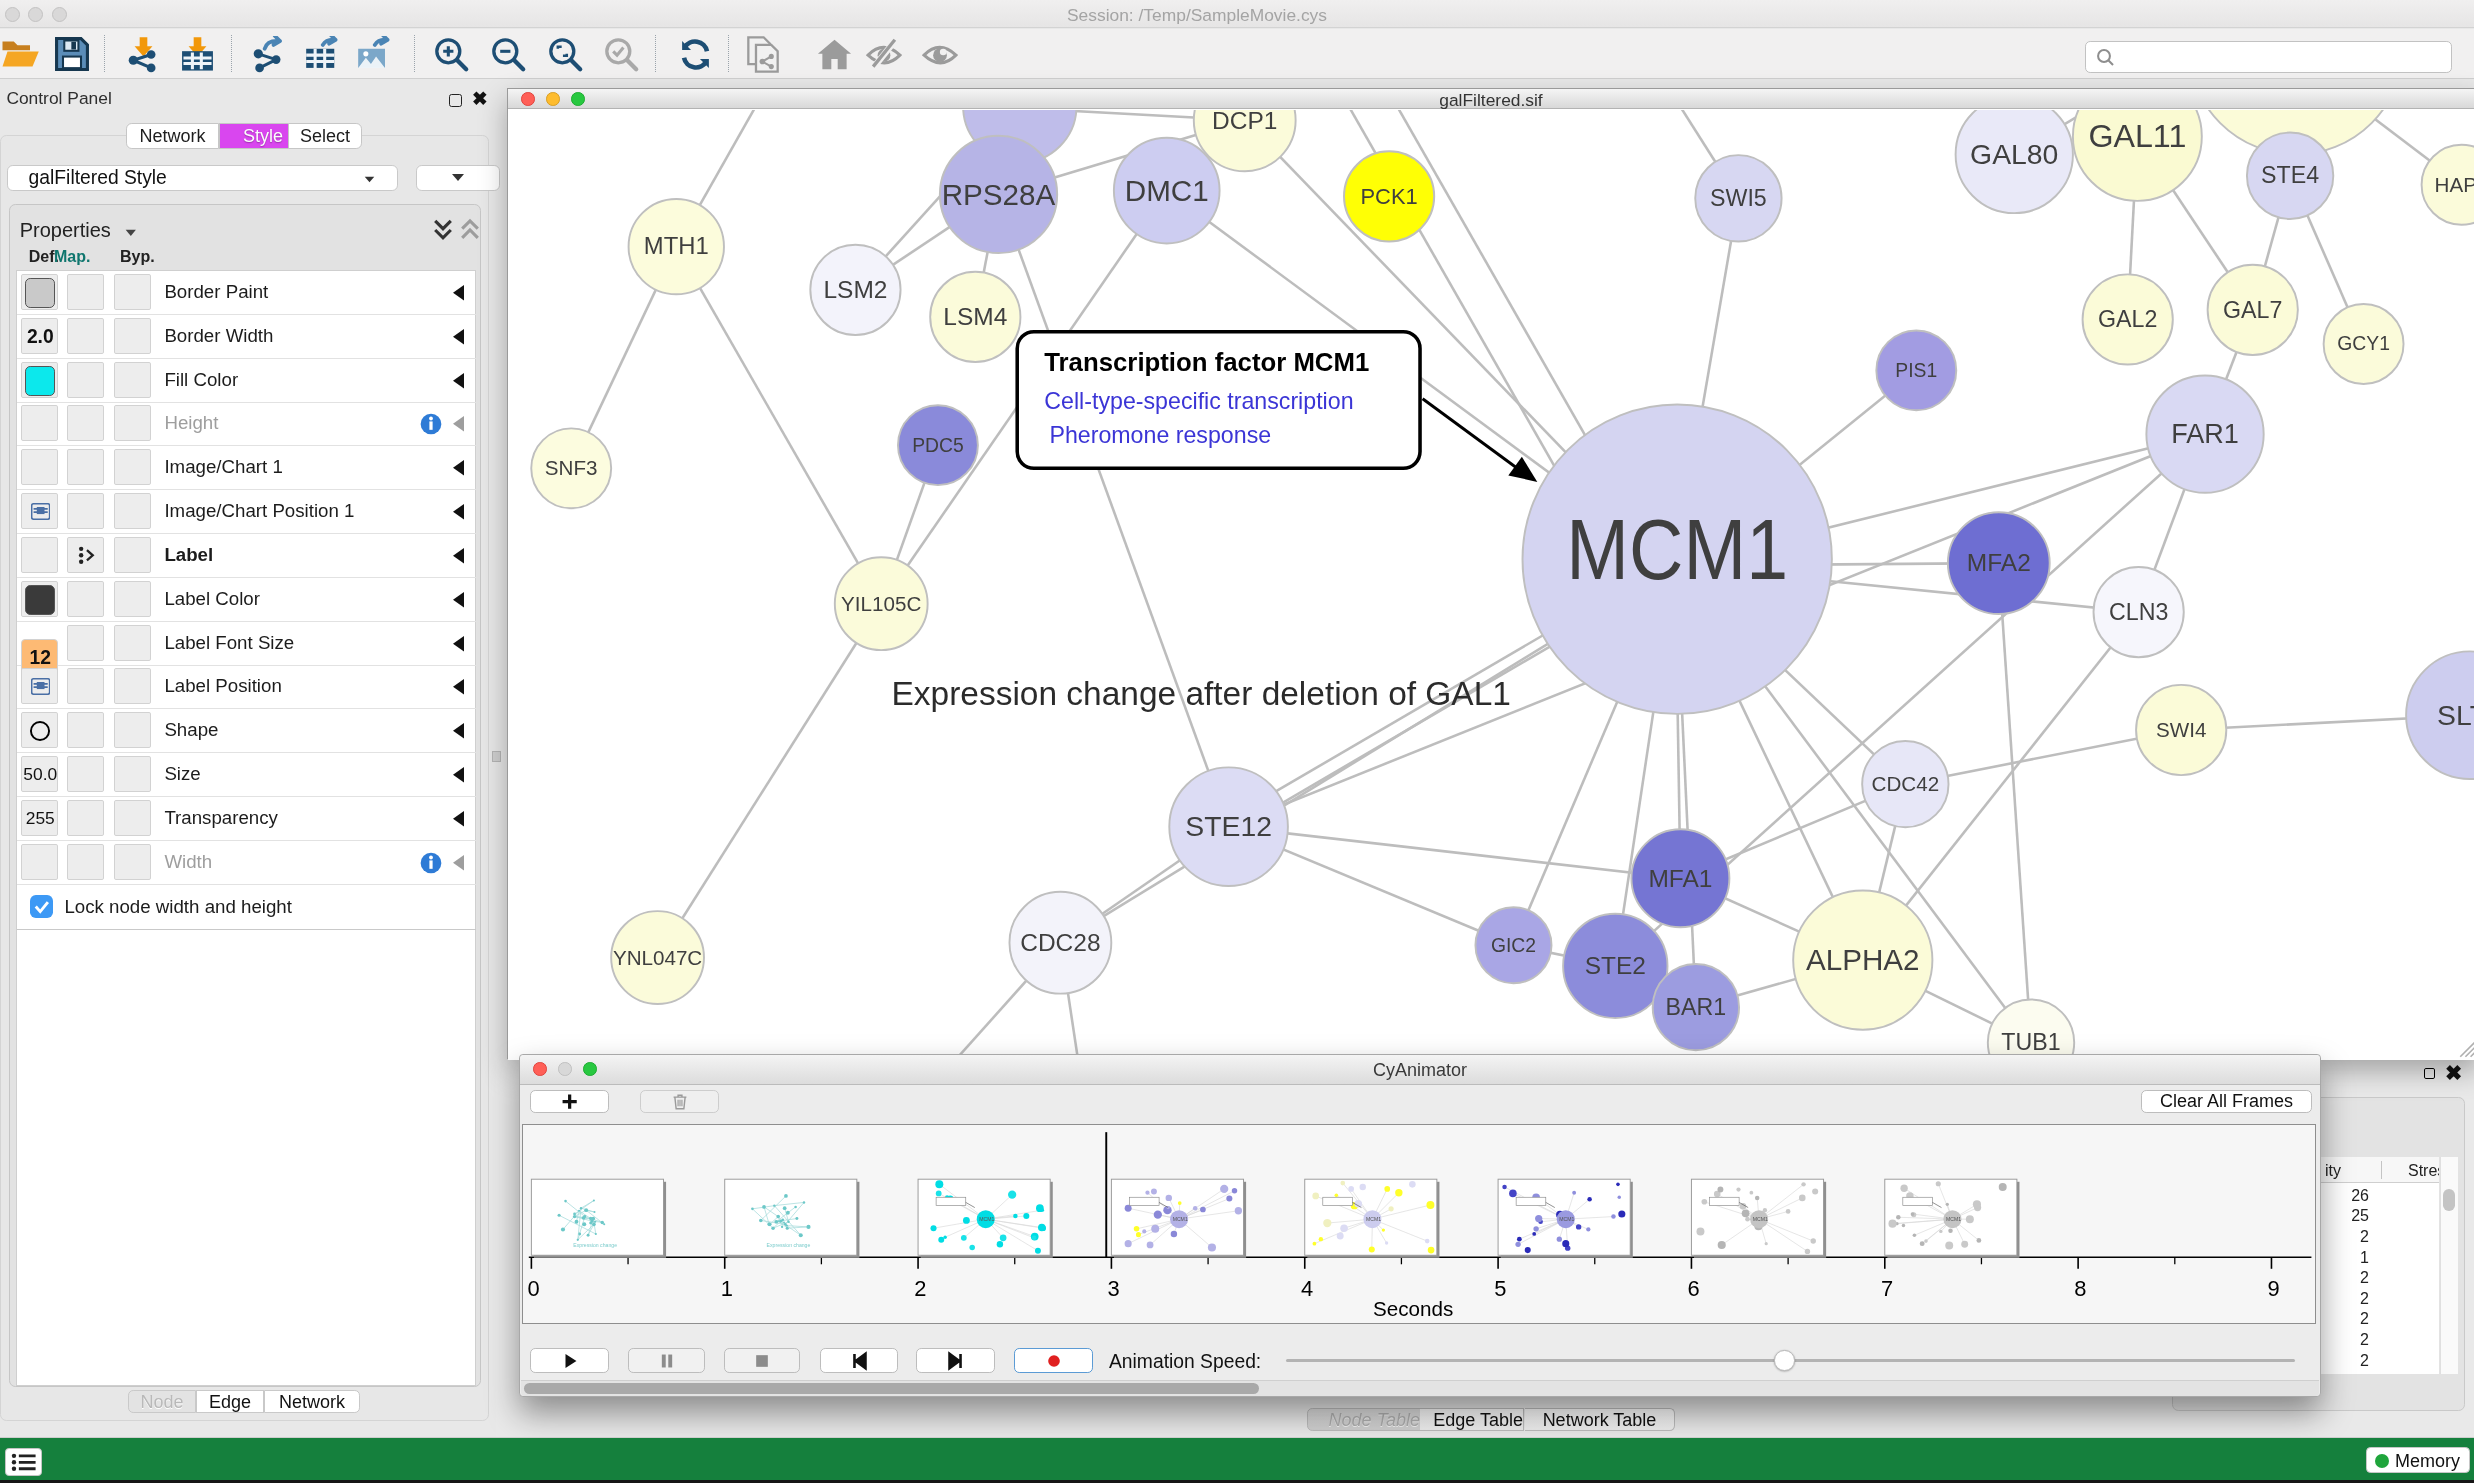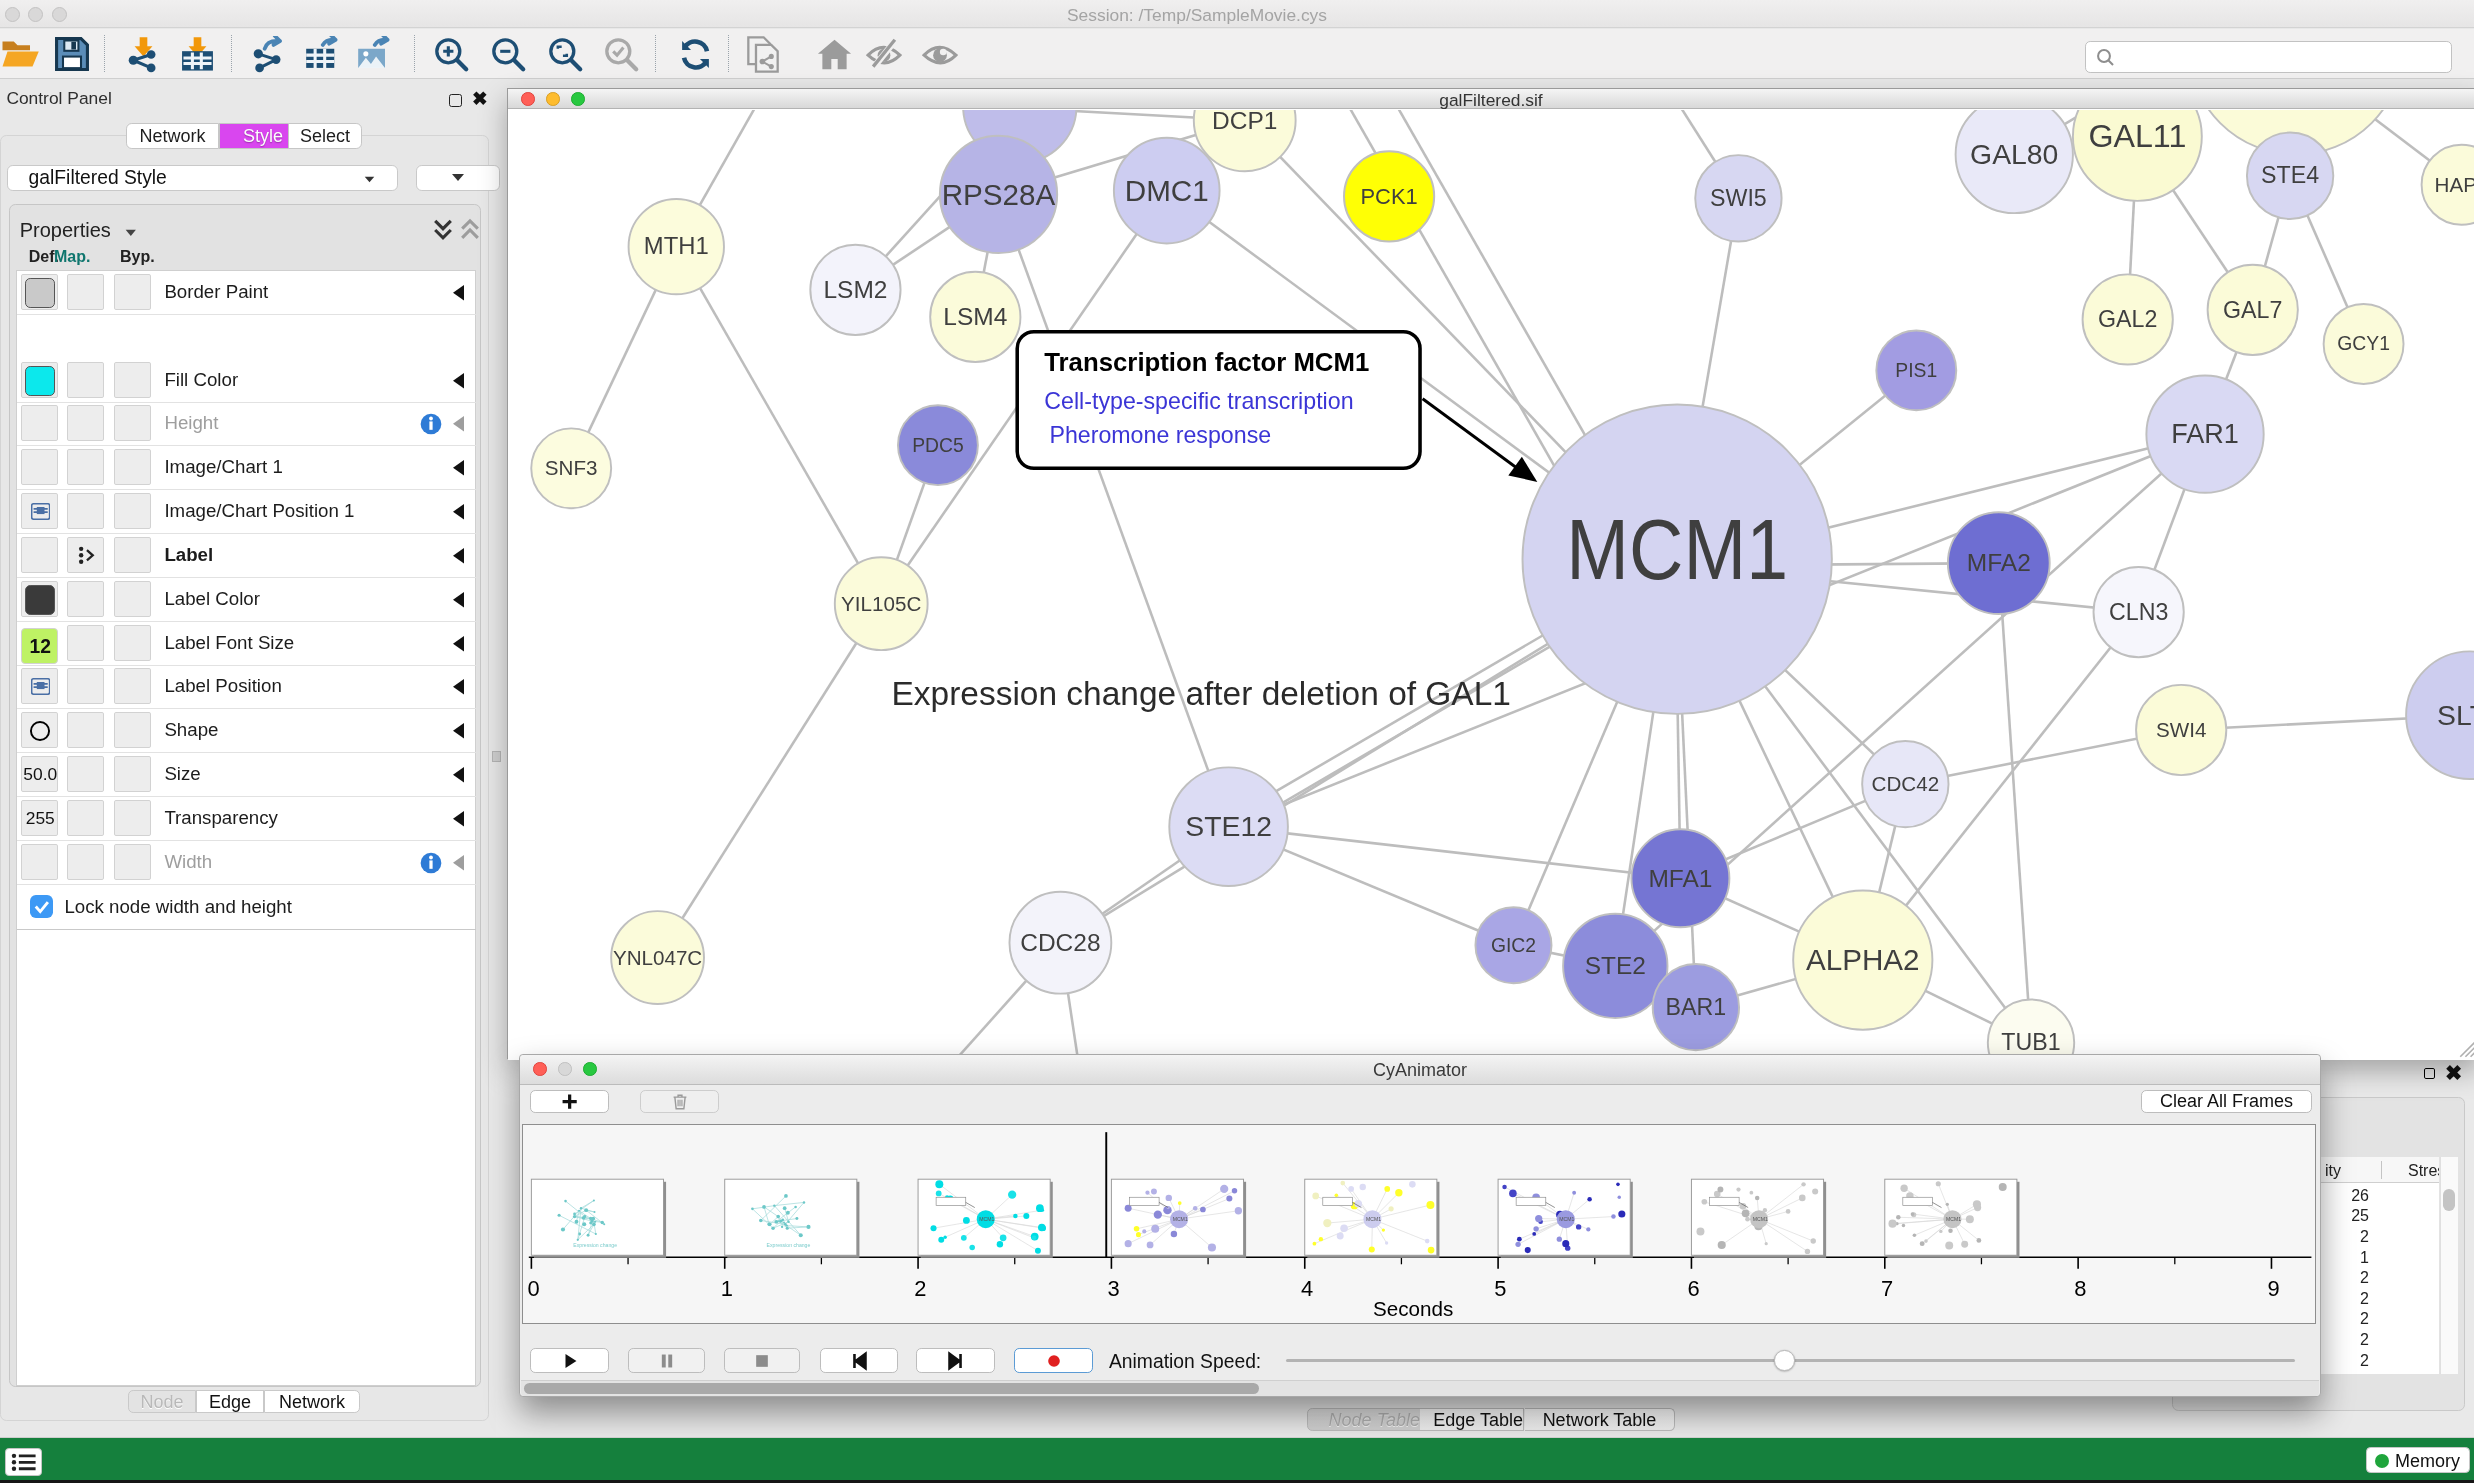--- a/index.html
+++ b/index.html
@@ -226,20 +226,31 @@
           <div style="position:absolute;left:3.9px;top:3.2px;width:37px;height:36px;background:#ededed;border:0.6px solid #d2d2d2;border-radius:1.9px;">
             <div style="position:absolute;left:3.2px;top:2.6px;width:30px;height:30px;background:#c9c9c9;border:1.3px solid #555;border-radius:5.2px;"></div>
           </div>
           <div style="position:absolute;left:50px;top:3.2px;width:37px;height:36px;background:#ededed;border:0.6px solid #d2d2d2;border-radius:1.9px;"></div>
           <div style="position:absolute;left:97px;top:3.2px;width:37px;height:36px;background:#ededed;border:0.6px solid #d2d2d2;border-radius:1.9px;"></div>
           <div style="position:absolute;left:147px;top:10.3px;font-size:18.7px;color:#1c1c1c;">Border Paint</div>
           <svg style="position:absolute;left:436px;top:14px" width="11" height="15.5" viewBox="0 0 17 24">
             <path d="M17 0 v24 L0 12 z" fill="#111"></path>
           </svg>
         </div>
+        <div style="position:absolute;left:0;top:44px;width:459px;height:44px;border-bottom:0.6px solid #e2e2e2;">
+          <div style="position:absolute;left:3.9px;top:3.2px;width:37px;height:36px;background:#ededed;border:0.6px solid #d2d2d2;border-radius:1.9px;">
+            <div style="position:absolute;left:0;top:0;width:36px;height:35px;display:flex;align-items:center;justify-content:center;font-size:19.3px;font-weight:bold;color:#111;">2.0</div>
+          </div>
+          <div style="position:absolute;left:50px;top:3.2px;width:37px;height:36px;background:#ededed;border:0.6px solid #d2d2d2;border-radius:1.9px;"></div>
+          <div style="position:absolute;left:97px;top:3.2px;width:37px;height:36px;background:#ededed;border:0.6px solid #d2d2d2;border-radius:1.9px;"></div>
+          <div style="position:absolute;left:147px;top:10.3px;font-size:18.7px;color:#1c1c1c;">Border Width</div>
+          <svg style="position:absolute;left:436px;top:14px" width="11" height="15.5" viewBox="0 0 17 24">
+            <path d="M17 0 v24 L0 12 z" fill="#111"></path>
+          </svg>
+        </div>
         <div style="position:absolute;left:0;top:88px;width:459px;height:44px;border-bottom:0.6px solid #e2e2e2;">
           <div style="position:absolute;left:3.9px;top:3.2px;width:37px;height:36px;background:#ededed;border:0.6px solid #d2d2d2;border-radius:1.9px;">
             <div style="position:absolute;left:3.2px;top:2.6px;width:30px;height:30px;background:#0ce8ec;border:1.3px solid #555;border-radius:5.2px;"></div>
           </div>
           <div style="position:absolute;left:50px;top:3.2px;width:37px;height:36px;background:#ededed;border:0.6px solid #d2d2d2;border-radius:1.9px;"></div>
           <div style="position:absolute;left:97px;top:3.2px;width:37px;height:36px;background:#ededed;border:0.6px solid #d2d2d2;border-radius:1.9px;"></div>
           <div style="position:absolute;left:147px;top:10.3px;font-size:18.7px;color:#1c1c1c;">Fill Color</div>
           <svg style="position:absolute;left:436px;top:14px" width="11" height="15.5" viewBox="0 0 17 24">
             <path d="M17 0 v24 L0 12 z" fill="#111"></path>
           </svg>
@@ -303,21 +314,21 @@
             <div style="position:absolute;left:3.2px;top:2.6px;width:30px;height:30px;background:#3a3a3a;border:1.3px solid #555;border-radius:5.2px;"></div>
           </div>
           <div style="position:absolute;left:50px;top:3.2px;width:37px;height:36px;background:#ededed;border:0.6px solid #d2d2d2;border-radius:1.9px;"></div>
           <div style="position:absolute;left:97px;top:3.2px;width:37px;height:36px;background:#ededed;border:0.6px solid #d2d2d2;border-radius:1.9px;"></div>
           <div style="position:absolute;left:147px;top:10.3px;font-size:18.7px;color:#1c1c1c;">Label Color</div>
           <svg style="position:absolute;left:436px;top:14px" width="11" height="15.5" viewBox="0 0 17 24">
             <path d="M17 0 v24 L0 12 z" fill="#111"></path>
           </svg>
         </div>
         <div style="position:absolute;left:0;top:351px;width:459px;height:44px;border-bottom:0.6px solid #e2e2e2;">
-          <div style="position:absolute;left:3.9px;top:6px;width:37px;height:36px;background:#bef264;border:0.6px solid #d2d2d2;border-radius:4px;">
+          <div style="position:absolute;left:3.9px;top:17px;width:37px;height:36px;background:#fdba74;border:0.6px solid #d2d2d2;border-radius:4px;">
             <div style="position:absolute;left:0;top:0;width:36px;height:35px;display:flex;align-items:center;justify-content:center;font-size:19.3px;font-weight:bold;color:#111;">12</div>
           </div>
           <div style="position:absolute;left:50px;top:3.2px;width:37px;height:36px;background:#ededed;border:0.6px solid #d2d2d2;border-radius:1.9px;"></div>
           <div style="position:absolute;left:97px;top:3.2px;width:37px;height:36px;background:#ededed;border:0.6px solid #d2d2d2;border-radius:1.9px;"></div>
           <div style="position:absolute;left:147px;top:10.3px;font-size:18.7px;color:#1c1c1c;">Label Font Size</div>
           <svg style="position:absolute;left:436px;top:14px" width="11" height="15.5" viewBox="0 0 17 24">
             <path d="M17 0 v24 L0 12 z" fill="#111"></path>
           </svg>
         </div>
         <div style="position:absolute;left:0;top:394px;width:459px;height:44px;border-bottom:0.6px solid #e2e2e2;">

